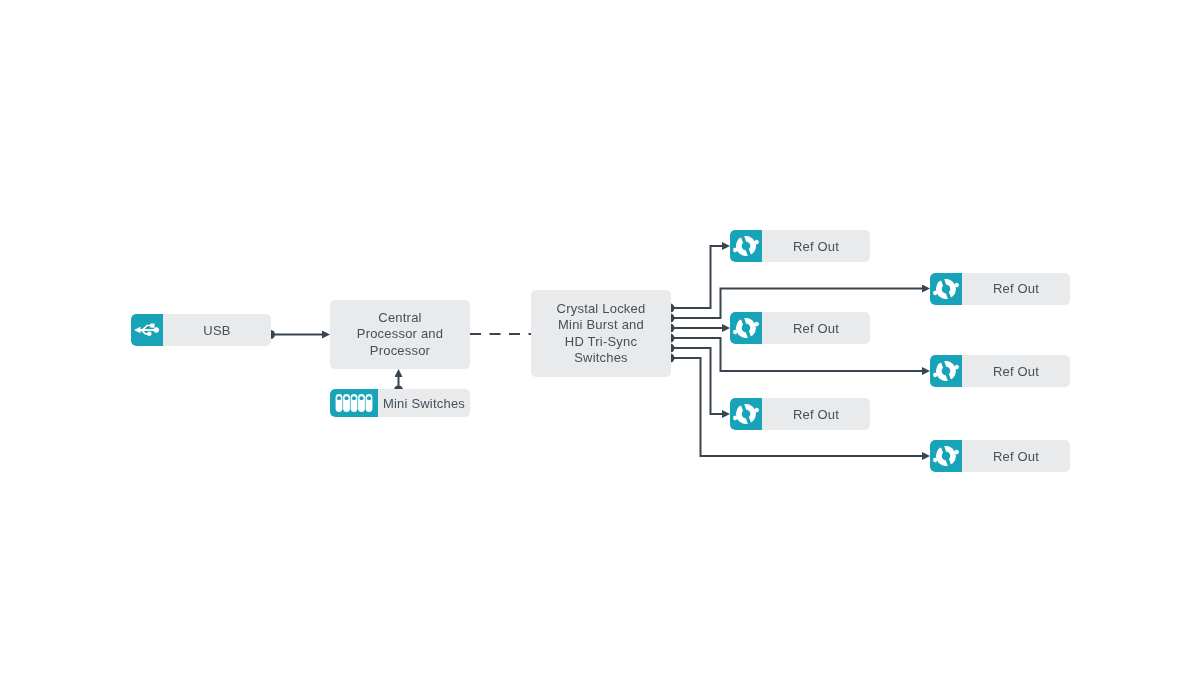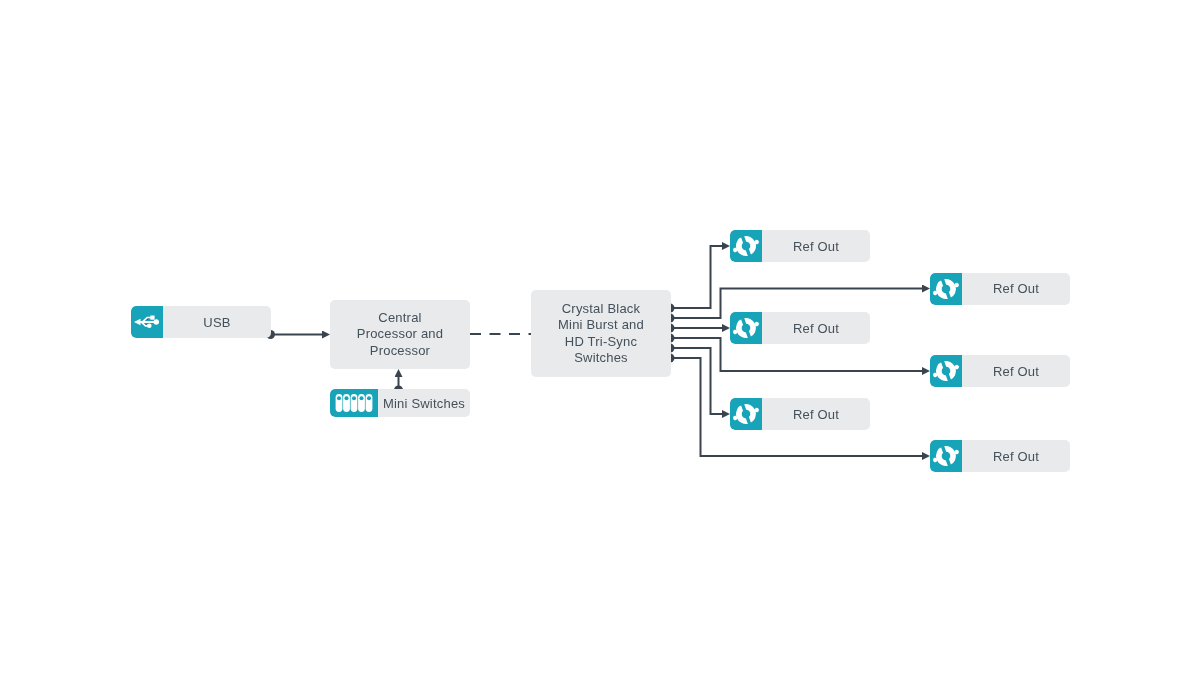--- a/index.html
+++ b/index.html
@@ -48,21 +48,21 @@
     flex-direction:column;
     align-items:center;
     justify-content:center;
     text-align:center;
     font-size:13px;
     letter-spacing:.2px;
   }
   .text-block .ln{line-height:16.5px;}
 
   
-  .usb-block{left:131px;top:306px;width:140px;height:32px;}
+  .usb-block{left:131px;top:314px;width:140px;height:32px;}
   .cpu-block{left:330px;top:300px;width:140px;height:69px;text-align:right;}
   .mini-block{left:330px;top:389px;width:140px;height:28px;}
   .gen-block{left:531px;top:290px;width:140px;height:87px;}
   .ref-near{left:730px;}
   .ref-far{left:930px;}
   .ref{width:140px;height:32px;}
   .ref-1{top:230px;}
   .ref-2{top:272.5px;}
   .ref-3{top:312px;}
   .ref-4{top:355px;}
@@ -151,21 +151,21 @@
           <circle cx="24" cy="11.2" r="2"></circle>
           <circle cx="31.5" cy="11.2" r="2"></circle>
           <circle cx="39" cy="11.2" r="2"></circle>
         </g>
       </svg>
     </div>
     <div class="label-area">Mini Switches</div>
   </div>
 
   <div class="text-block gen-block">
-    <div class="ln">Crystal Black</div>
+    <div class="ln">Crystal Locked</div>
     <div class="ln">Mini Burst and</div>
     <div class="ln">HD Tri-Sync</div>
     <div class="ln">Switches</div>
   </div>
 
   <div class="block ref ref-near ref-1">
     <div class="icon-tile" style="width:32px;">
       <svg width="32" height="32" viewBox="0 0 32 32">
         <g transform="rotate(-20 16 16)">
           <circle cx="16" cy="16" r="10" fill="#fff"></circle>

